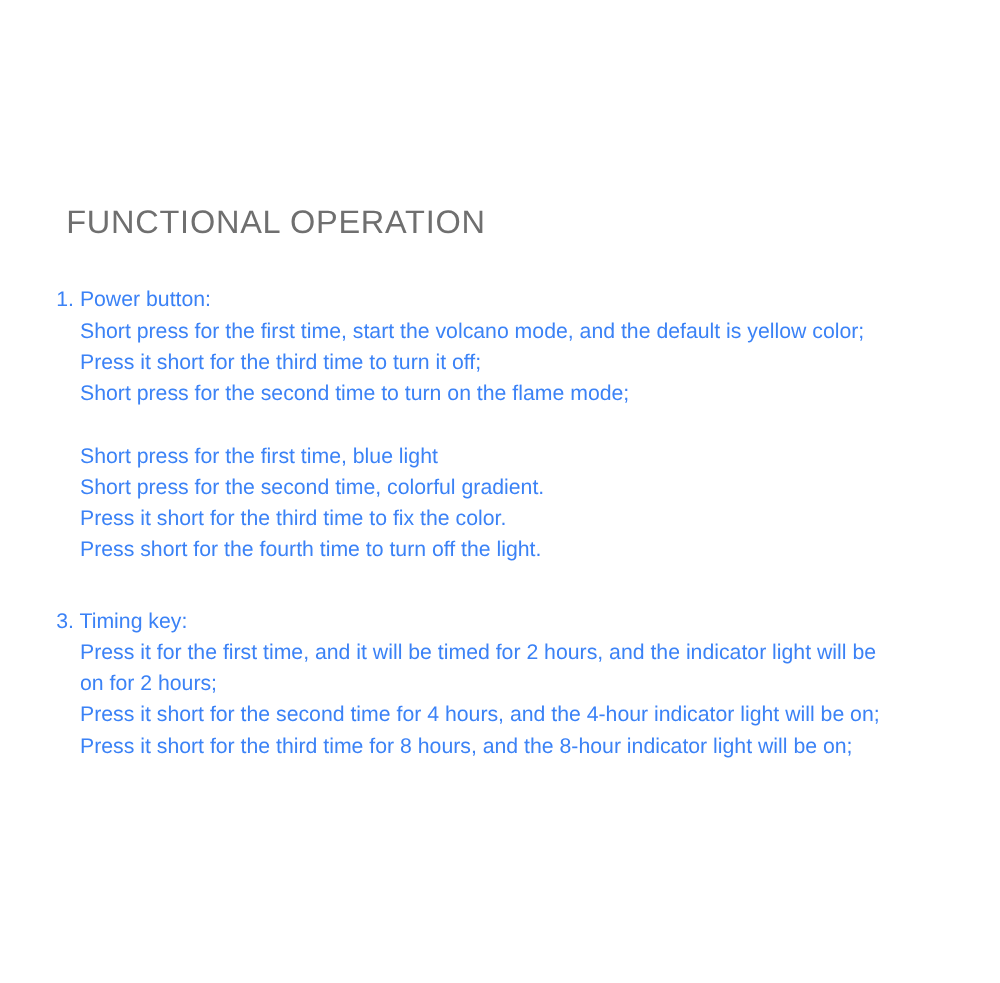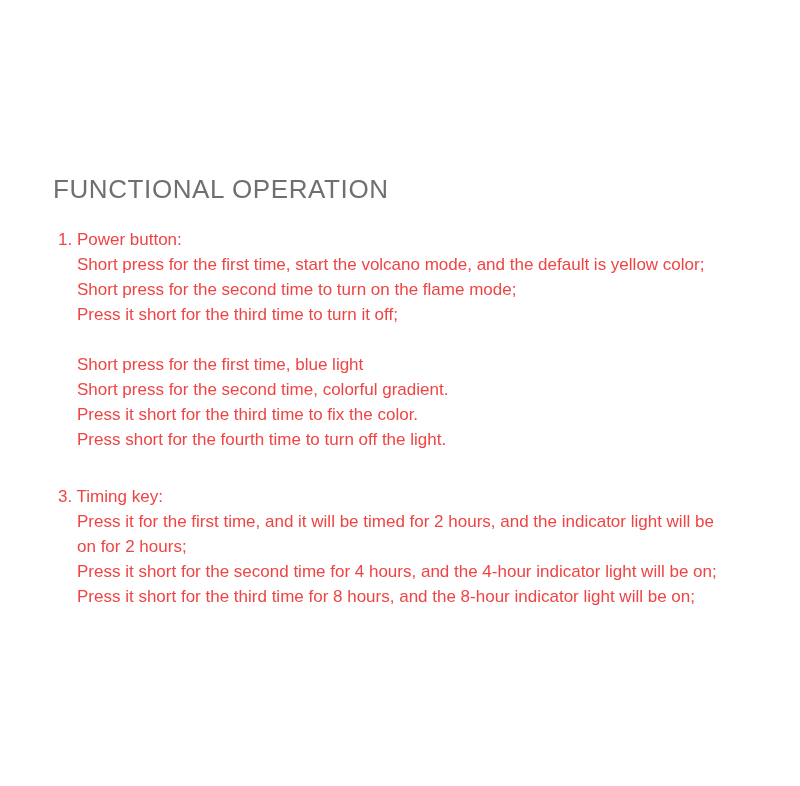--- a/index.html
+++ b/index.html
@@ -8,37 +8,36 @@
     position: relative;
     width: 800px;
     height: 786px;
     background: #ffffff;
     overflow: hidden;
     font-family: "Liberation Sans", sans-serif;
   }
   .page-title {
     position: absolute;
     left: 53px;
-    top: 176px;
+    top: 164px;
     margin: 0;
     font-size: 26px;
     line-height: 26px;
     font-weight: 400;
     letter-spacing: 0.6px;
     color: #6f6f6f;
   }
   .content {
     position: absolute;
     left: 45px;
     top: 227px;
     width: 725px;
     font-size: 17px;
     line-height: 25px;
-    color: #ef4444;
-    margin-left: 13px;
+    color: #3b82f6;
   }
   .section { margin: 0; }
   .section-gap-1 { margin-bottom: 25px; }
   .section-gap-2 { margin-bottom: 32px; }
   .section-heading { margin: 0; font-weight: 400; }
   .lines { padding-left: 19px; }
   .lines p { margin: 0; white-space: pre-line; }
 </style>
 </head>
 <body>
@@ -46,22 +45,22 @@
 <div class="page">
 
   <h1 class="page-title">FUNCTIONAL OPERATION</h1>
 
   <div class="content">
 
     <section class="section section-gap-1">
       <div class="section-heading">1. Power button:</div>
       <div class="lines">
         <p>Short press for the first time, start the volcano mode, and the default is yellow color;</p>
+        <p>Press it short for the third time to turn it off;</p>
         <p>Short press for the second time to turn on the flame mode;</p>
-        <p>Press it short for the third time to turn it off;</p>
       </div>
     </section>
 
     <section class="section section-gap-2">
       <div class="lines">
         <p>Short press for the first time, blue light</p>
         <p>Short press for the second time, colorful gradient.</p>
         <p>Press it short for the third time to fix the color.</p>
         <p>Press short for the fourth time to turn off the light.</p>
       </div>

